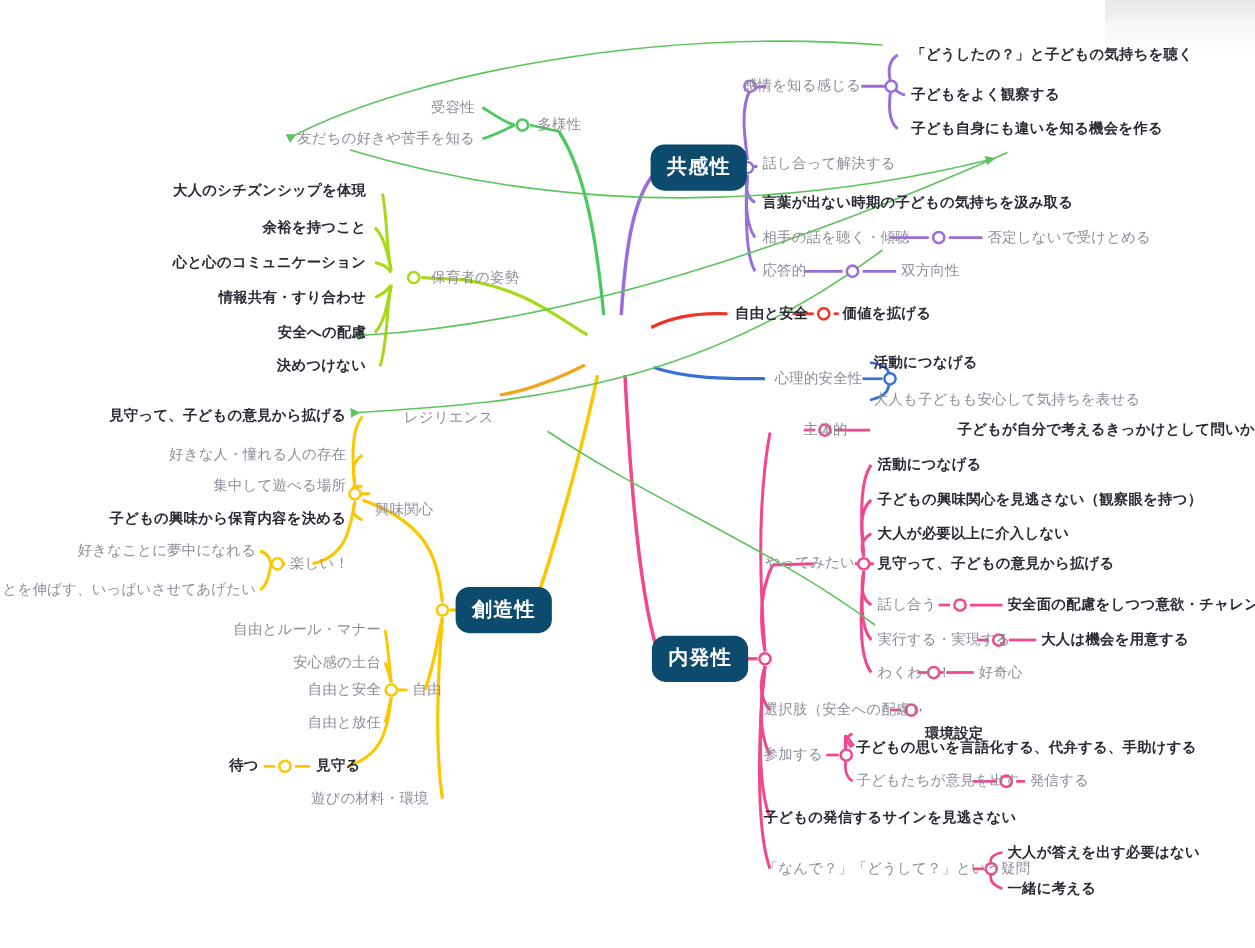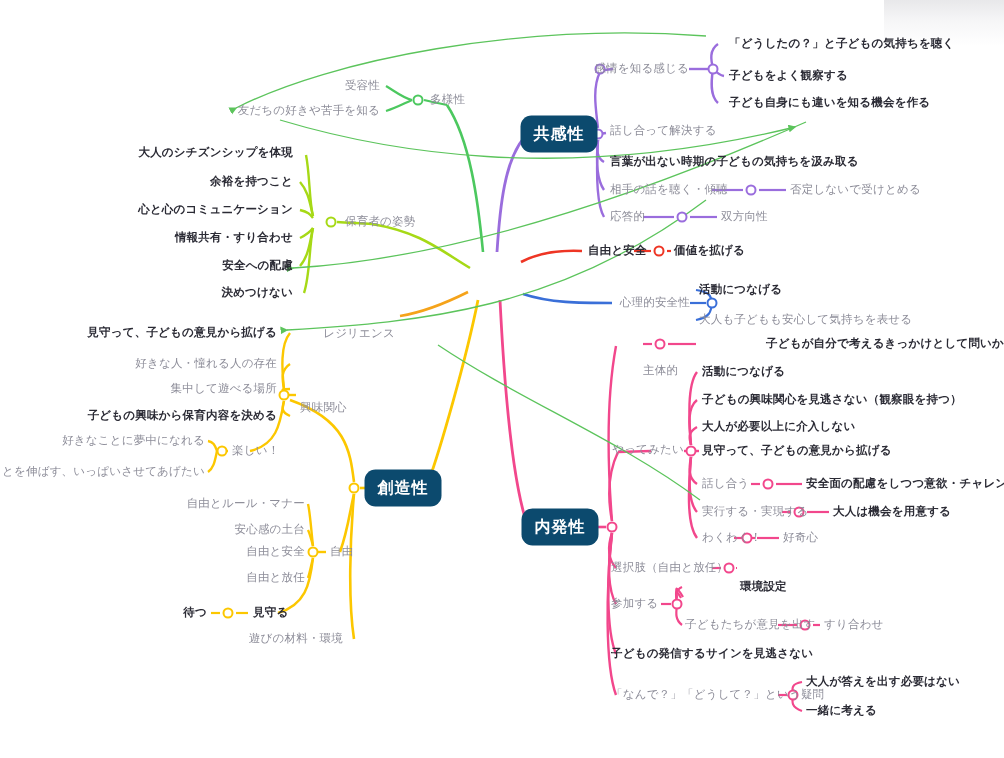--- a/index.html
+++ b/index.html
@@ -235,41 +235,42 @@
 
   <div class="lbl bold l" style="left:588px;top:251px;">自由と安全</div>
   <div class="lbl bold l" style="left:674px;top:251px;">価値を拡げる</div>
 
   <div class="lbl sub r" style="left:690px;top:303px;">心理的安全性</div>
   <div class="lbl bold l" style="left:699px;top:290px;">活動につなげる</div>
   <div class="lbl sub l" style="left:699px;top:320px;">大人も子どもも安心して気持ちを表せる</div>
 
   <div class="lbl sub r" style="left:395px;top:334px;text-align:right;">レジリエンス</div>
 
-  <div class="lbl sub l" style="left:643px;top:344px;margin-top:27px;">主体的</div>
+  <div class="lbl sub l" style="left:643px;top:344px;">主体的</div>
   <div class="lbl bold l" style="left:766px;top:344px;">子どもが自分で考えるきっかけとして問いかける</div>
 
   <div class="lbl sub r" style="left:684px;top:450px;">やってみたい</div>
   <div class="lbl bold l" style="left:702px;top:372px;">活動につなげる</div>
   <div class="lbl bold l" style="left:702px;top:400px;">子どもの興味関心を見逃さない（観察眼を持つ）</div>
   <div class="lbl bold l" style="left:702px;top:427px;">大人が必要以上に介入しない</div>
   <div class="lbl bold l" style="left:702px;top:451px;">見守って、子どもの意見から拡げる</div>
   <div class="lbl sub l" style="left:702px;top:484px;">話し合う</div>
   <div class="lbl bold l" style="left:806px;top:484px;">安全面の配慮をしつつ意欲・チャレンジを応援する</div>
   <div class="lbl sub l" style="left:702px;top:512px;">実行する・実現する</div>
   <div class="lbl bold l" style="left:833px;top:512px;">大人は機会を用意する</div>
   <div class="lbl sub l" style="left:702px;top:538px;">わくわく！</div>
   <div class="lbl sub l" style="left:783px;top:538px;">好奇心</div>
 
-  <div class="lbl sub l" style="left:611px;top:568px;">選択肢（自由と放任）</div>
+  <div class="lbl sub l" style="left:611px;top:568px;">選択肢（安全への配慮）</div>
   <div class="lbl bold l" style="left:740px;top:568px;margin-top:19px;">環境設定</div>
 
   <div class="lbl sub l" style="left:611px;top:604px;">参加する</div>
+  <div class="lbl bold l" style="left:685px;top:598px;">子どもの思いを言語化する、代弁する、手助けする</div>
   <div class="lbl sub l" style="left:685px;top:625px;">子どもたちが意見を出す</div>
-  <div class="lbl sub l" style="left:824px;top:625px;">すり合わせ</div>
+  <div class="lbl sub l" style="left:824px;top:625px;">発信する</div>
 
   <div class="lbl bold l" style="left:611px;top:654px;">子どもの発信するサインを見逃さない</div>
 
   <div class="lbl sub l" style="left:611px;top:695px;">「なんで？」「どうして？」という疑問</div>
   <div class="lbl bold l" style="left:806px;top:682px;">大人が答えを出す必要はない</div>
   <div class="lbl bold l" style="left:806px;top:711px;">一緒に考える</div>
 
   <div class="lbl sub l" style="left:300px;top:408px;text-align:right;">興味関心</div>
   <div class="lbl bold r" style="left:277px;top:333px;">見守って、子どもの意見から拡げる</div>
   <div class="lbl sub r" style="left:277px;top:364px;">好きな人・憧れる人の存在</div>

